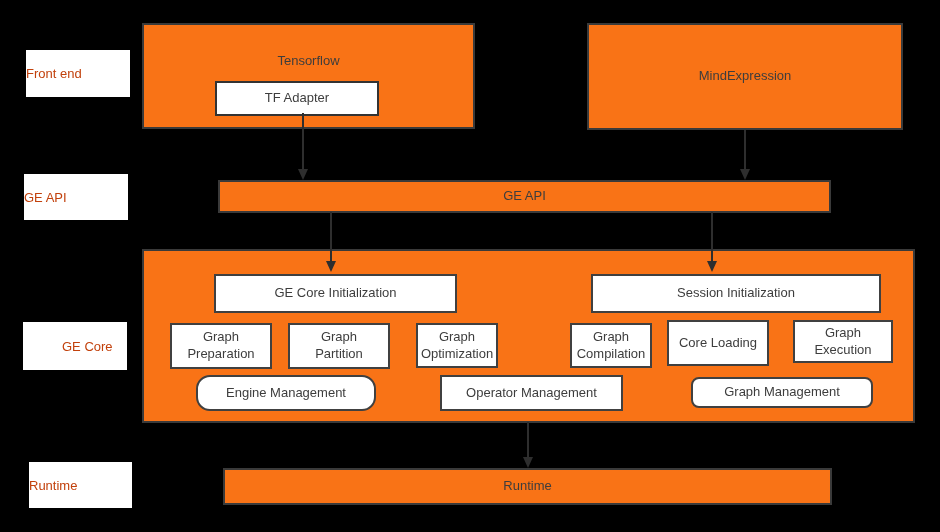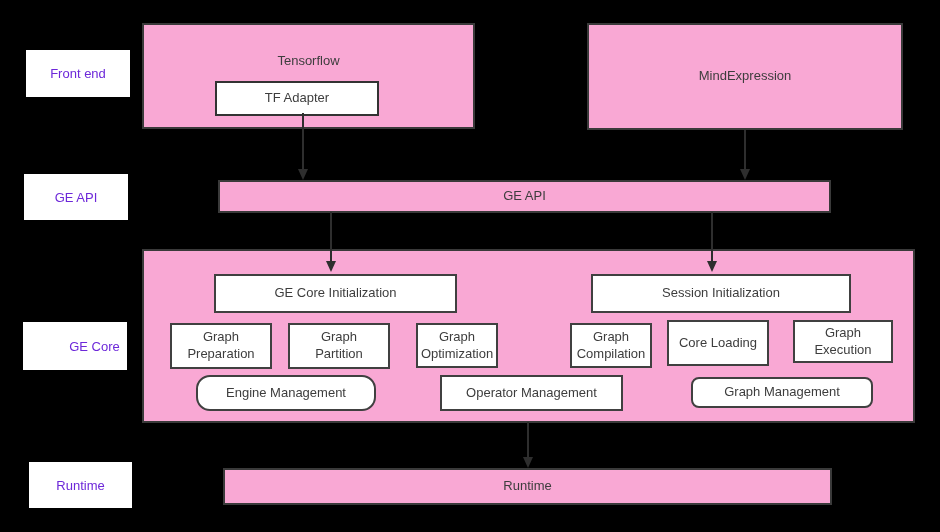--- a/index.html
+++ b/index.html
@@ -11,32 +11,32 @@
     color:#3d3d3d;
     font-size:13px;
     overflow:hidden;
   }
   .stage { position:absolute; inset:0; }
 
   
   .row-label {
     position:absolute;
     background:#ffffff;
-    display:flex; align-items:center; justify-content:center;
-    color:#6d28d9;
+    display:flex; align-items:center; 
+    color:#c2410c;
   }
   #lbl-front-end { left:26px;  top:50px;  width:104px; height:47px; }
   #lbl-ge-api    { left:24px;  top:174px; width:104px; height:46px; }
   #lbl-ge-core   { left:23px;  top:322px; width:104px; height:48px;padding-left:39px; }
   #lbl-runtime   { left:29px;  top:462px; width:103px; height:46px; }
 
   
   .box {
     position:absolute;
-    background:#f9a8d4;
+    background:#f97316;
     border:2px solid #3a3a3a;
     display:flex; align-items:center; justify-content:center;
     text-align:center;
     line-height:1.25;
   }
 
   #tensorflow-box { left:142px; top:23px; width:333px; height:106px; display:block; }
   #tensorflow-label {
     position:absolute; left:0; top:28px; width:100%;
     text-align:center;
@@ -60,21 +60,21 @@
   
   .inner {
     position:absolute;
     background:#ffffff;
     border:2px solid #404040;
     display:flex; align-items:center; justify-content:center;
     text-align:center;
     line-height:1.3;
   }
   #ge-core-init-box       { left:70px;  top:23px;  width:243px; height:39px; }
-  #session-init-box       { left:447px; top:23px;  width:260px; height:39px; }
+  #session-init-box       { left:447px; top:23px;  width:290px; height:39px; }
   #graph-preparation-box  { left:26px;  top:72px;  width:102px; height:46px; }
   #graph-partition-box    { left:144px; top:72px;  width:102px; height:46px; }
   #graph-optimization-box { left:272px; top:72px;  width:82px; height:45px; }
   #graph-compilation-box  { left:398px; top:72px;  width:82px; height:45px;margin-left:28px; }
   #graph-loading-box      { left:523px; top:69px;  width:102px; height:46px; }
   #graph-execution-box    { left:649px; top:69px;  width:100px; height:43px; }
   #engine-management-box   { left:52px;  top:124px; width:180px; height:36px;border-radius:14px; }
   #operator-management-box { left:296px; top:124px; width:183px; height:36px; }
   #graph-management-box    { left:547px; top:126px; width:182px; height:31px;border-radius:8px; }
 

